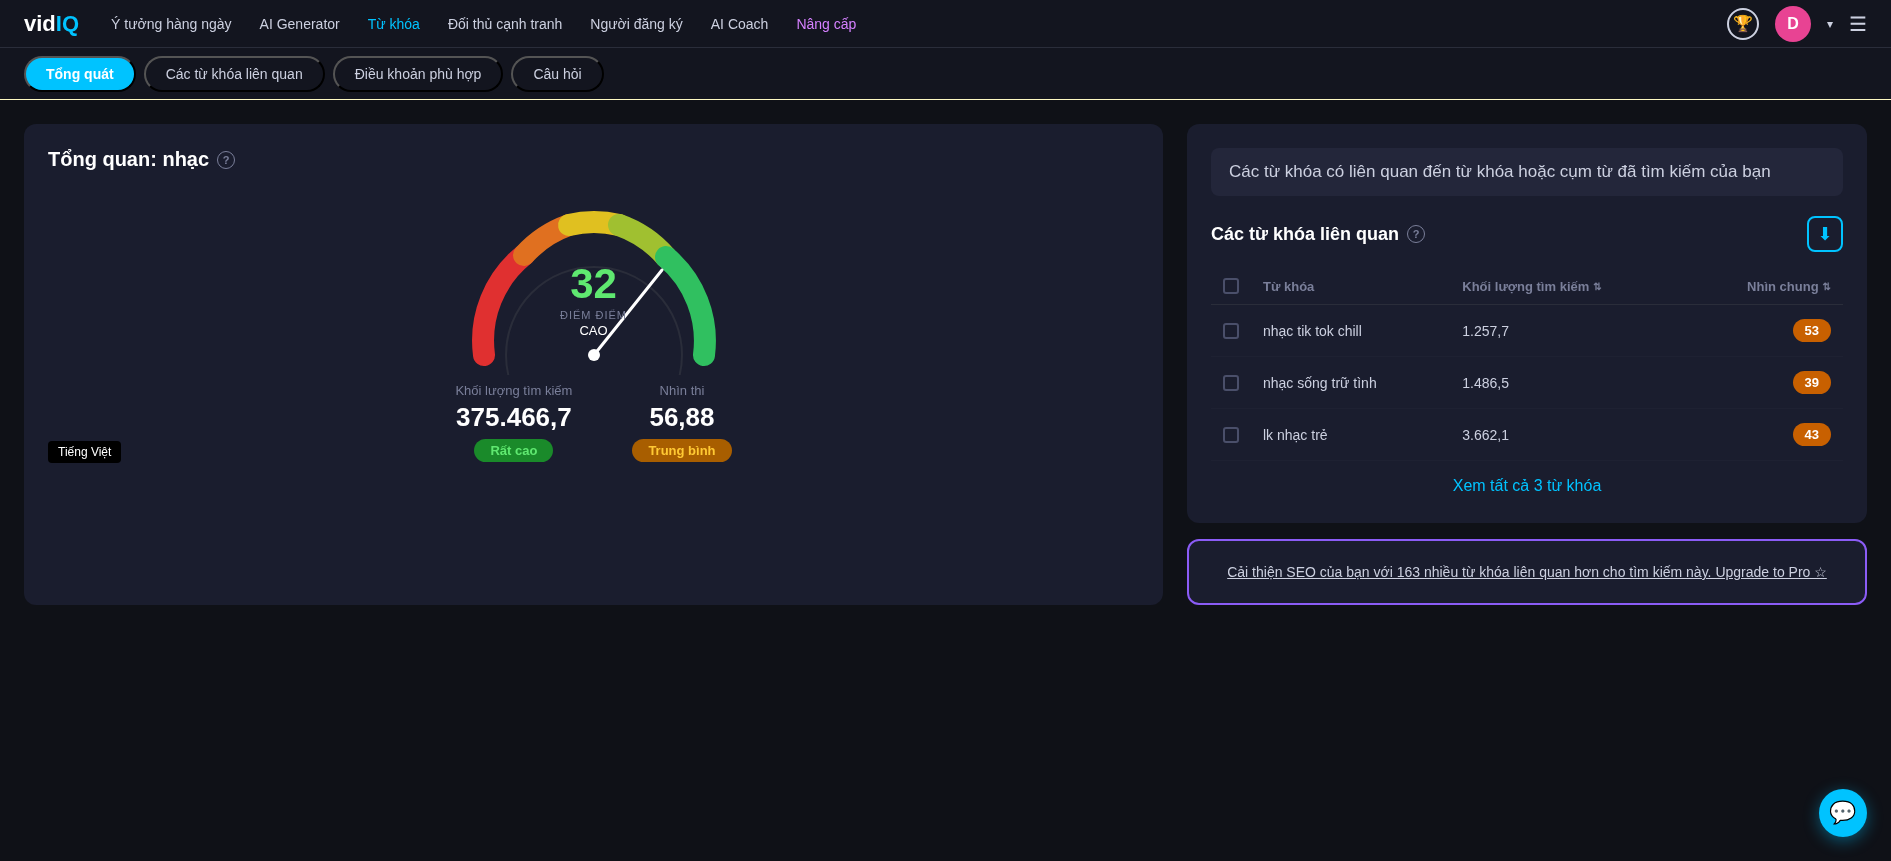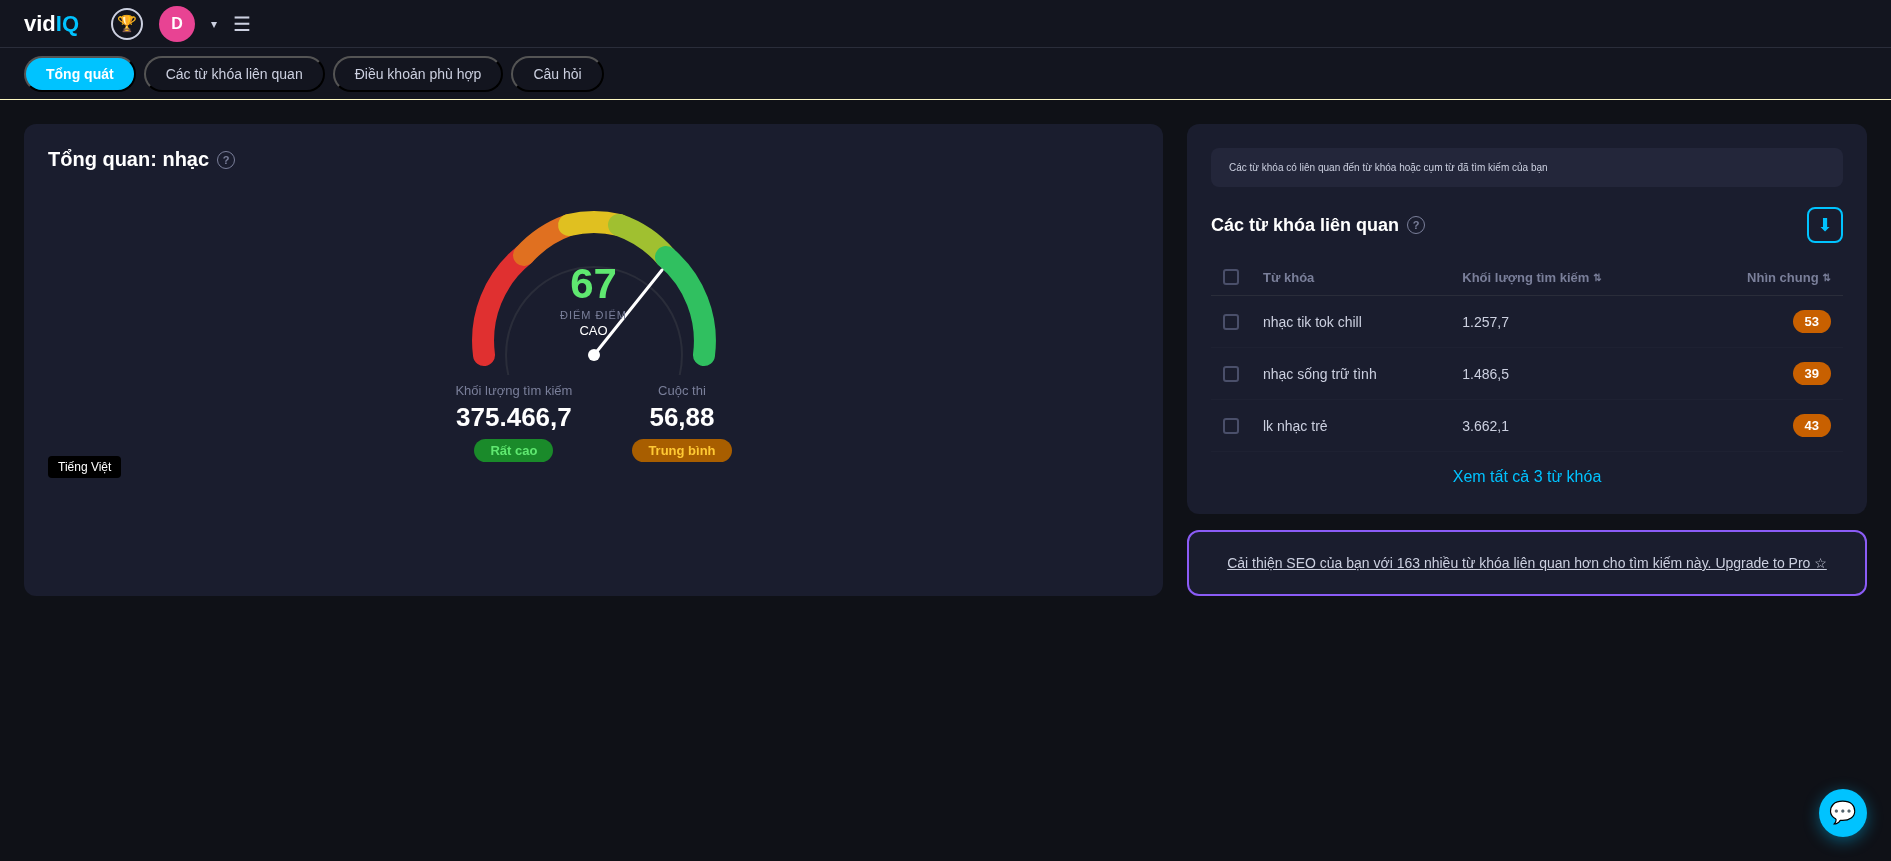--- a/index.html
+++ b/index.html
@@ -199,21 +199,21 @@
       border-radius: 20px;
       font-size: 13px;
       font-weight: 600;
       margin-top: 6px;
     }
     .badge-green { background: #1a8a2a; color: #5fe870; }
     .badge-yellow { background: #a85e00; color: #ffc933; }
 
     .lang-badge {
       position: absolute;
-      bottom: 0;
+      bottom: 15px;
       left: 0;
       background: #000;
       color: #fff;
       font-size: 12px;
       padding: 4px 10px;
       border-radius: 4px;
     }
 
     
     .right-panel {
@@ -225,21 +225,21 @@
     }
     .related-card {
       background: #1a1d2e;
       border-radius: 12px;
       padding: 24px;
     }
     .related-header-desc {
       background: #23263a;
       border-radius: 8px;
       padding: 14px 18px;
-      font-size: 10px;
+      font-size: 17px;
       color: #ccd0e0;
       margin-bottom: 20px;
     }
     .related-title-row {
       display: flex;
       align-items: center;
       justify-content: space-between;
       margin-bottom: 16px;
     }
     .related-title {
@@ -345,20 +345,29 @@
   </style>
 </head>
 <body>
 
 <nav class="top-nav">
   <div class="logo">
     <span class="logo-text">
       <span class="logo-vid">vid</span><span class="logo-iq">IQ</span>
     </span>
   </div>
+  <div class="nav-links">
+    <span class="nav-link">Ý tưởng hàng ngày</span>
+    <span class="nav-link">AI Generator</span>
+    <span class="nav-link active">Từ khóa</span>
+    <span class="nav-link">Đối thủ cạnh tranh</span>
+    <span class="nav-link">Người đăng ký</span>
+    <span class="nav-link">AI Coach</span>
+    <span class="nav-link upgrade">Nâng cấp</span>
+  </div>
   <div class="nav-right">
     <div class="trophy-icon">🏆</div>
     <div class="avatar">D</div>
     <span class="avatar-caret">▾</span>
     <span class="hamburger">☰</span>
   </div>
 </nav>
 
 <nav class="sub-nav">
   <button class="sub-nav-btn active-btn">Tổng quát</button>
@@ -388,34 +397,34 @@
           <path d="M 185 30 A 110 110 0 0 1 232 62" stroke="#a0c030" stroke-width="22" fill="none" stroke-linecap="round"></path>
 
           <path d="M 232 62 A 110 110 0 0 1 270 160" stroke="#30c060" stroke-width="22" fill="none" stroke-linecap="round"></path>
 
           <circle cx="160" cy="160" r="88" stroke="#2a2d3a" stroke-width="2" fill="none"></circle>
 
           <line x1="160" y1="160" x2="228" y2="75" stroke="#fff" stroke-width="3" stroke-linecap="round"></line>
           <circle cx="160" cy="160" r="6" fill="#fff"></circle>
         </svg>
         <div class="gauge-center-text">
-          <div class="gauge-score">67</div>
+          <div class="gauge-score">32</div>
           <div class="gauge-label-main">ĐIỂM ĐIỂM</div>
           <div class="gauge-label-sub">CAO</div>
         </div>
       </div>
 
       <div class="stats-row">
         <div class="stat-item">
           <div class="stat-label">Khối lượng tìm kiếm</div>
           <div class="stat-value">375.466,7</div>
           <span class="stat-badge badge-green">Rất cao</span>
         </div>
         <div class="stat-item">
-          <div class="stat-label">Cuộc thi</div>
+          <div class="stat-label">Nhìn thi</div>
           <div class="stat-value">56,88</div>
           <span class="stat-badge badge-yellow">Trung bình</span>
         </div>
       </div>
 
       <div style="position:relative; width:100%; margin-top:16px;">
         <div class="lang-badge">Tiếng Việt</div>
       </div>
     </div>
   </div>

